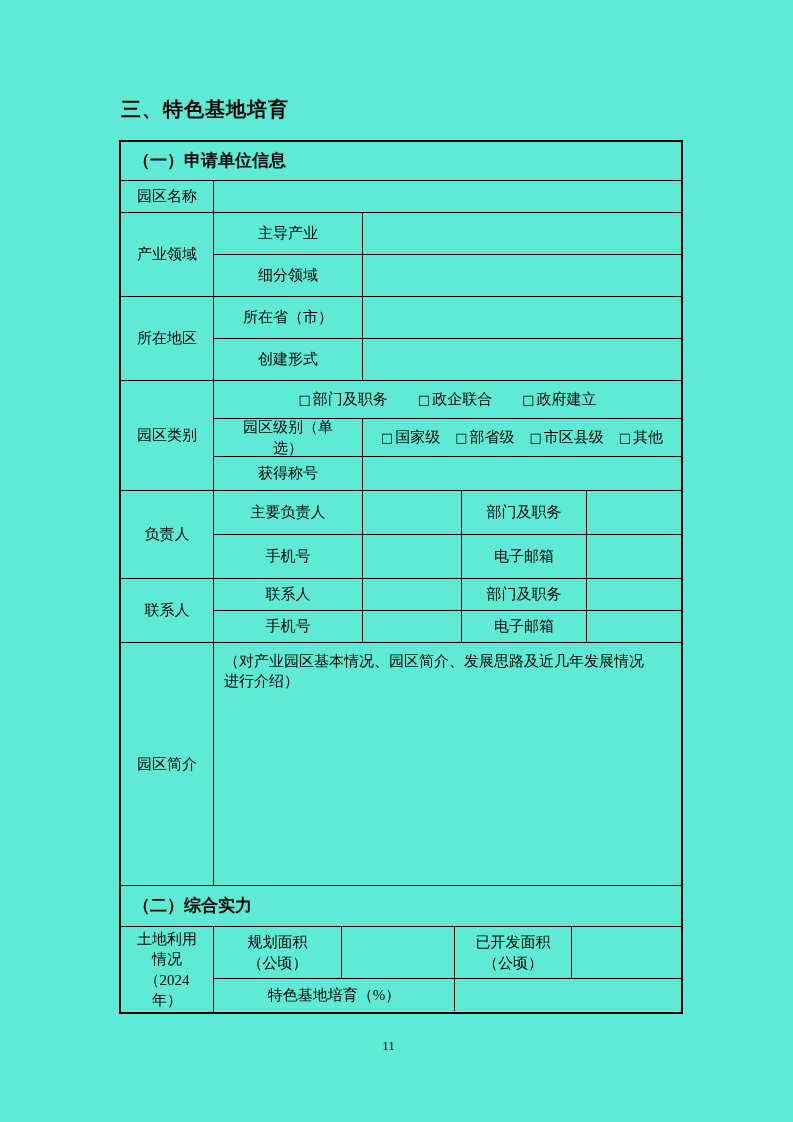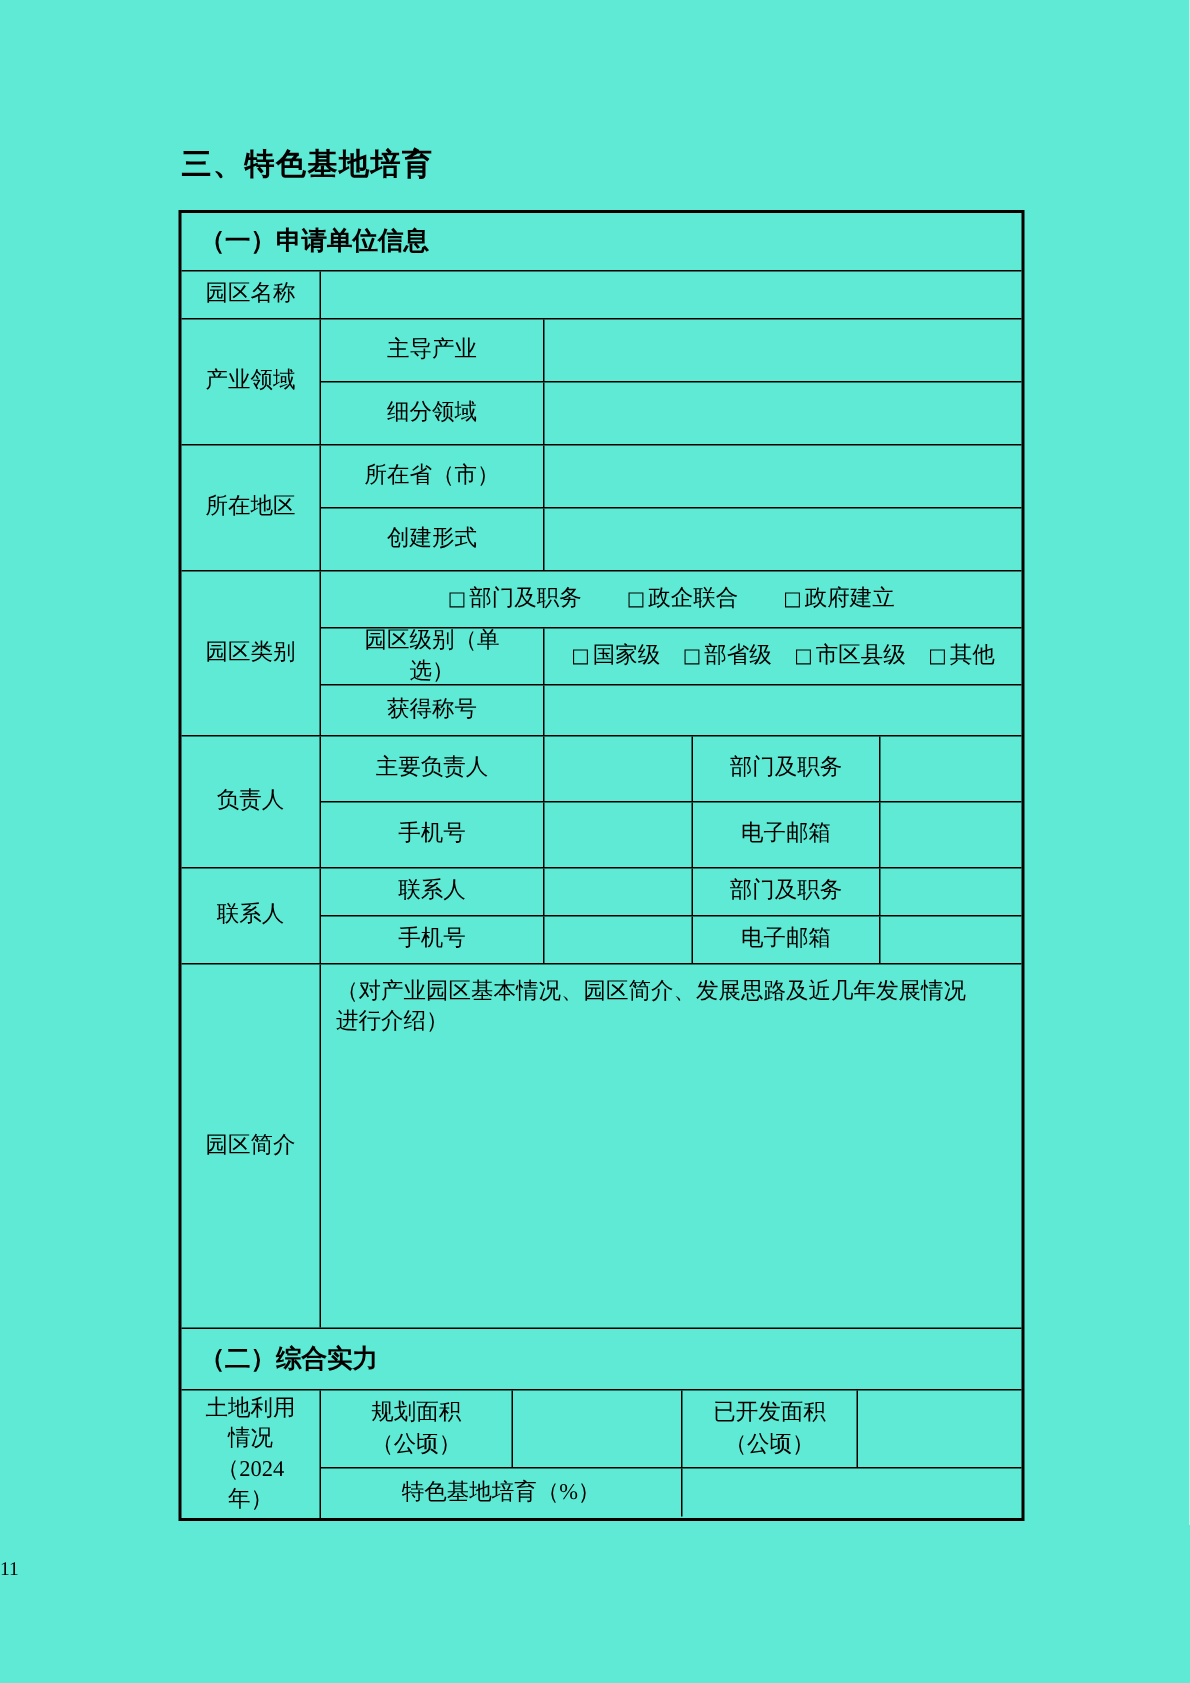--- a/index.html
+++ b/index.html
@@ -58,21 +58,21 @@
   .cbx {
     font-family:"DejaVu Sans",sans-serif;
     font-size:13px; line-height:1; margin-right:2px;
   }
   .intro-cell {
     align-items:flex-start; justify-content:flex-start;
     text-align:left; padding:8px 10px;
   }
   .page-number {
     position:absolute; left:0; right:16px; top:1038px;
-    font-size:13px;
+    text-align:center; font-size:13px;
   }
 </style>
 </head>
 <body>
 
 <div class="page">
 
   <div class="doc-title">三、特色基地培育</div>
 
   <div class="form-table">

